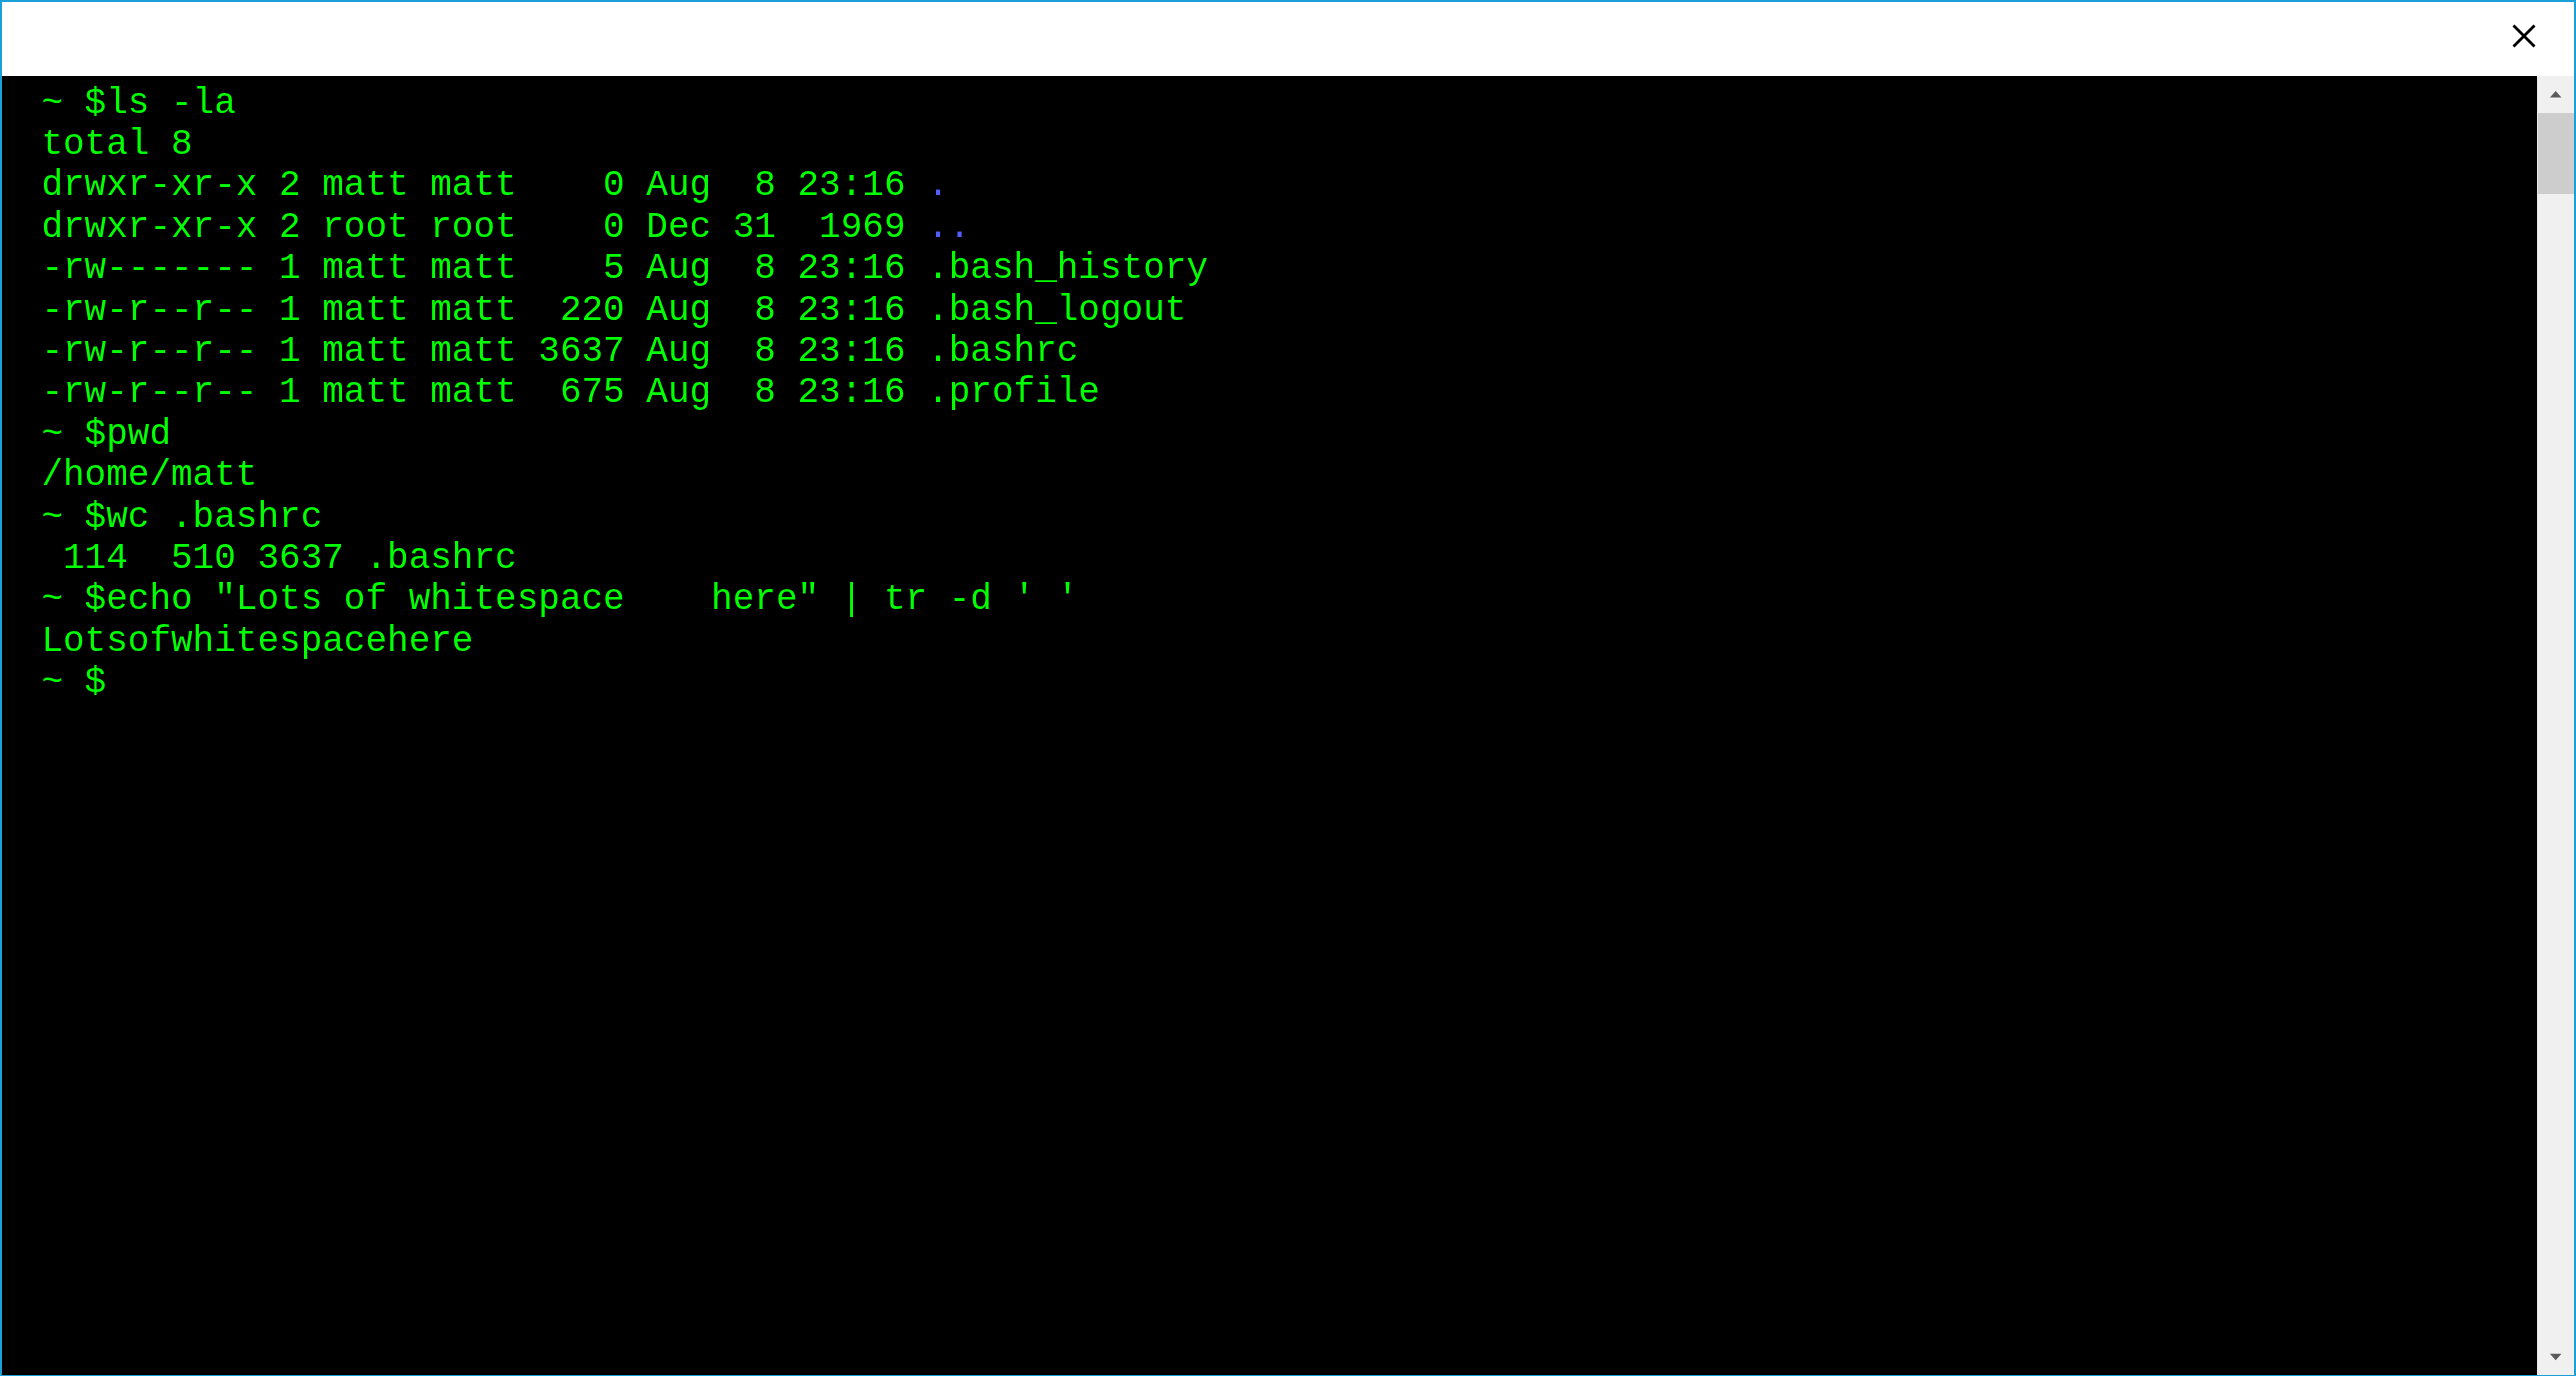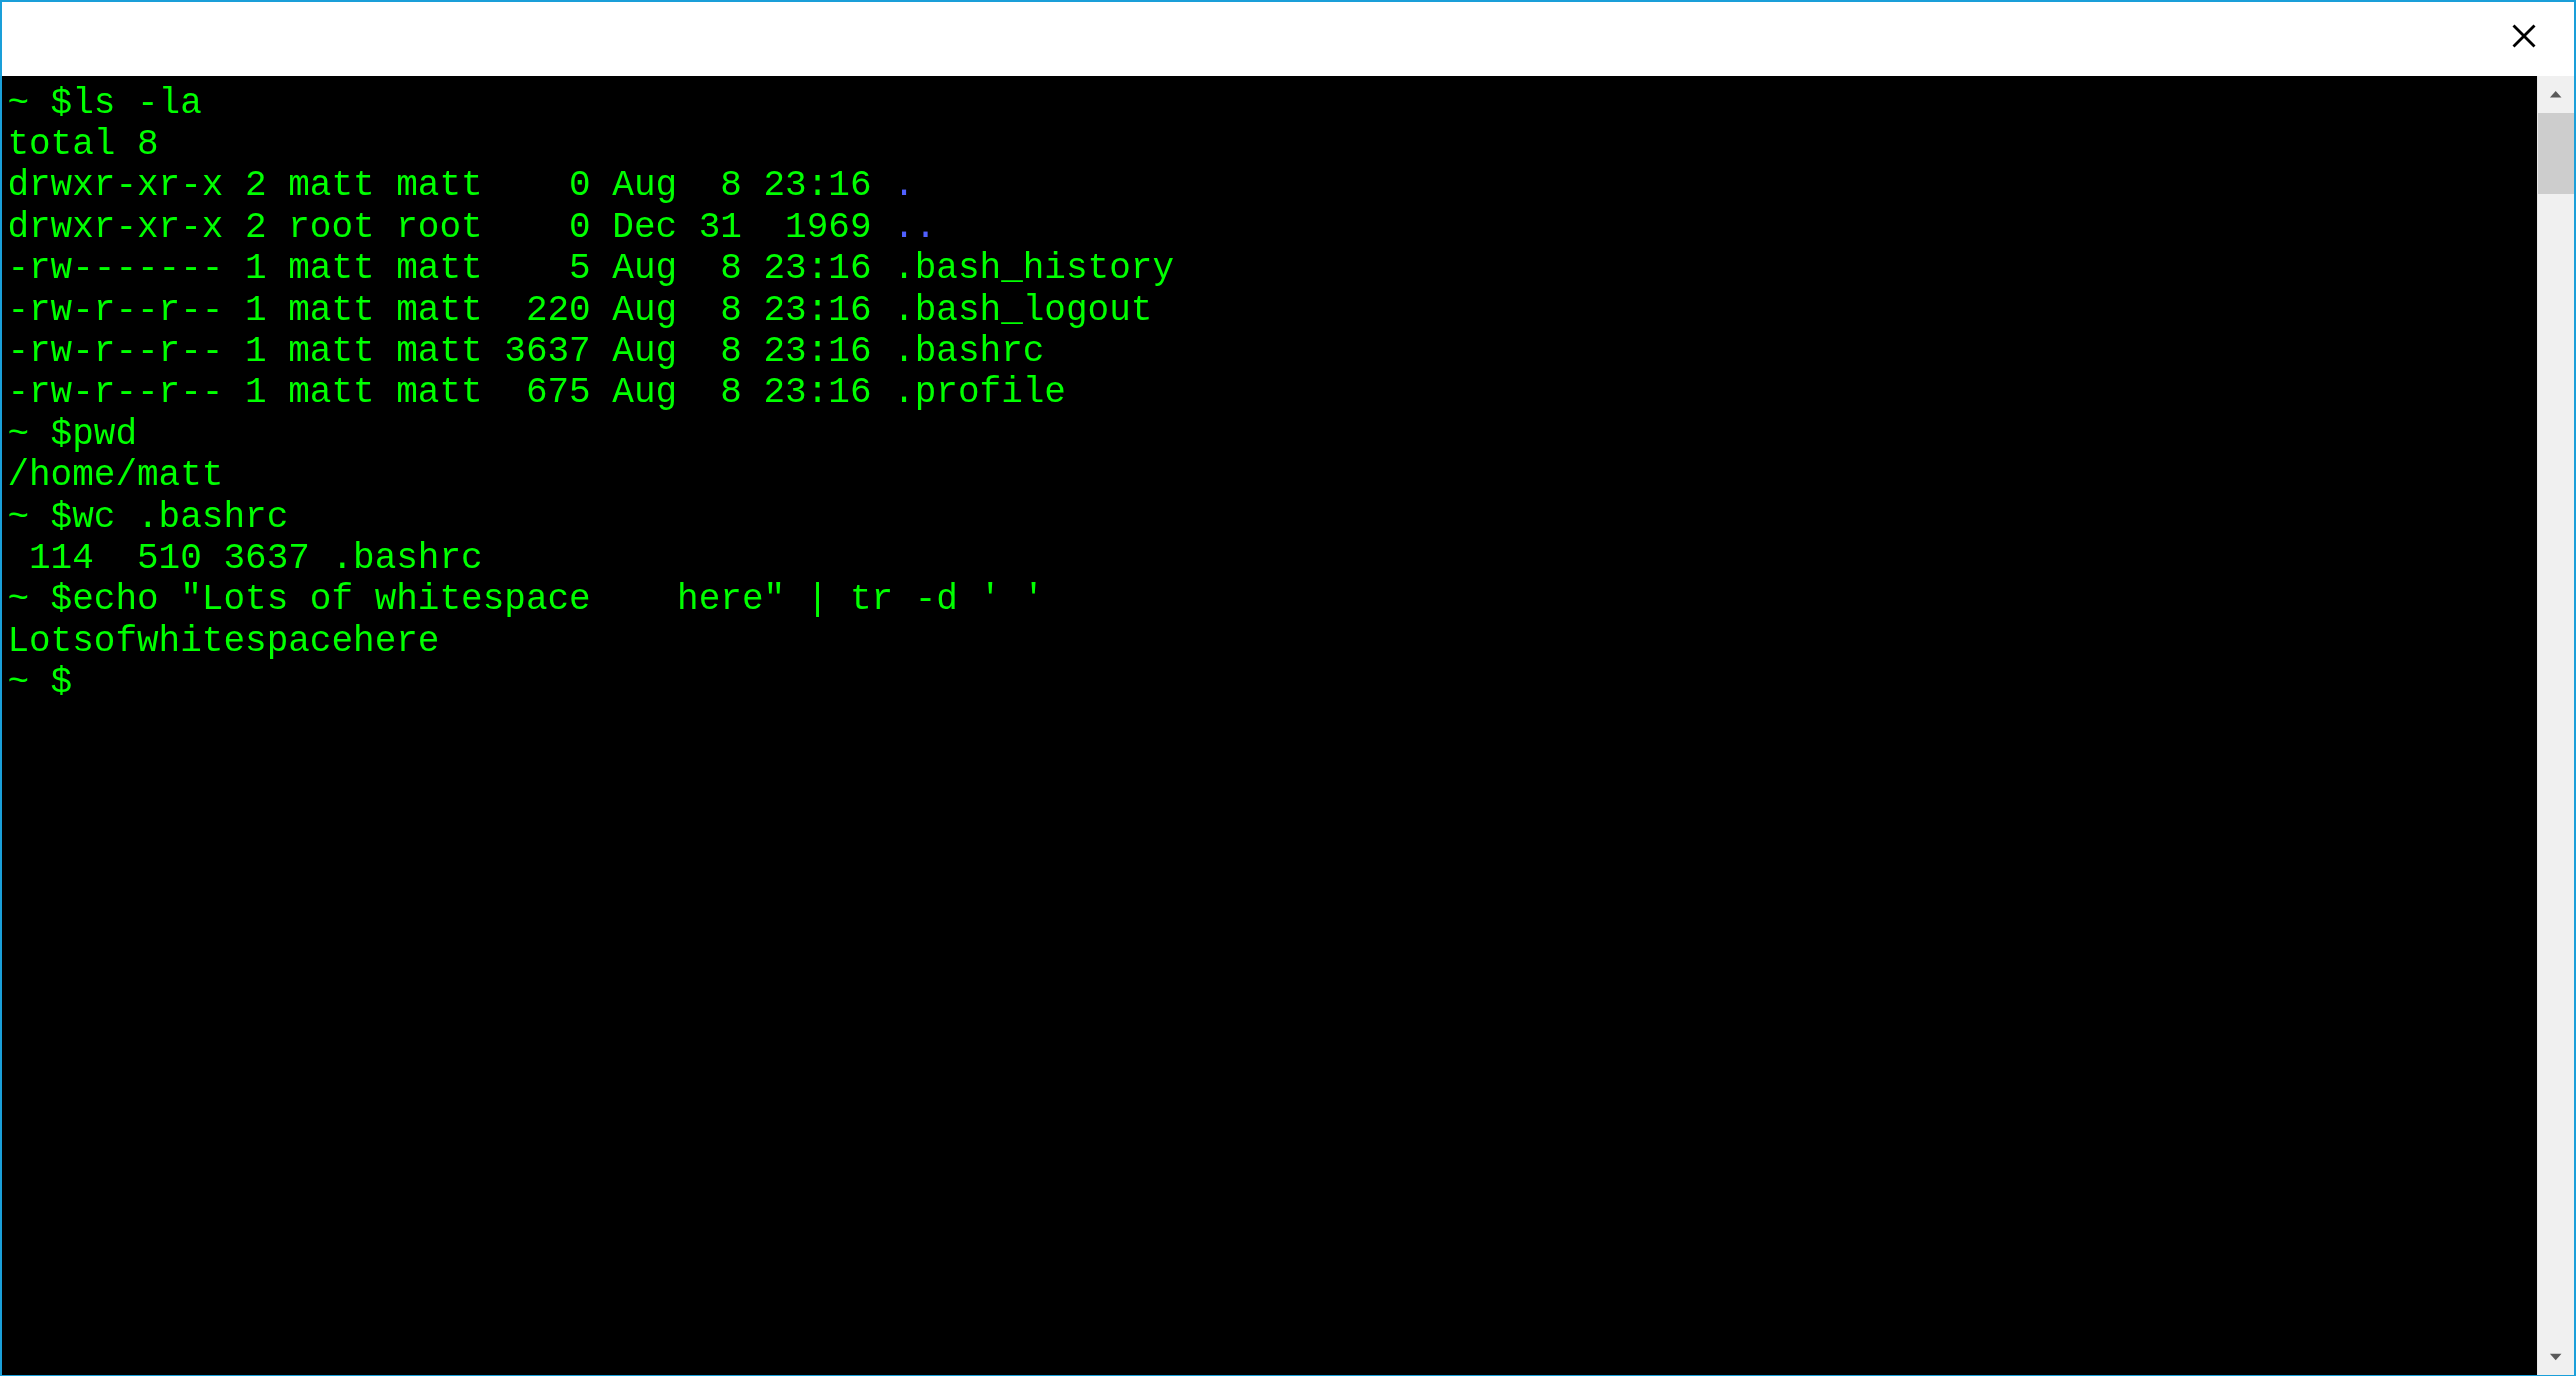--- a/index.html
+++ b/index.html
@@ -49,21 +49,21 @@
     flex: 1 1 auto;
     background: #000;
     color: #00ff00;
     font-family: Consolas, "Liberation Mono", Menlo, "Courier New", monospace;
     font-size: 36px;
     line-height: 1.15;
     padding: 6.7px 5.4px 0 5.4px;
     white-space: pre;
     overflow: hidden;
   }
-  .terminal .line { display: block; }
+  .terminal .line { display: block; margin-left: 34px; }
   .terminal .dir { color: #5060ff; }
   .scrollbar {
     width: 37px;
     flex: 0 0 37px;
     background: #f0f0f0;
     position: relative;
     display: flex;
     flex-direction: column;
     border-left: 0.7px solid #e8e8e8;
   }

